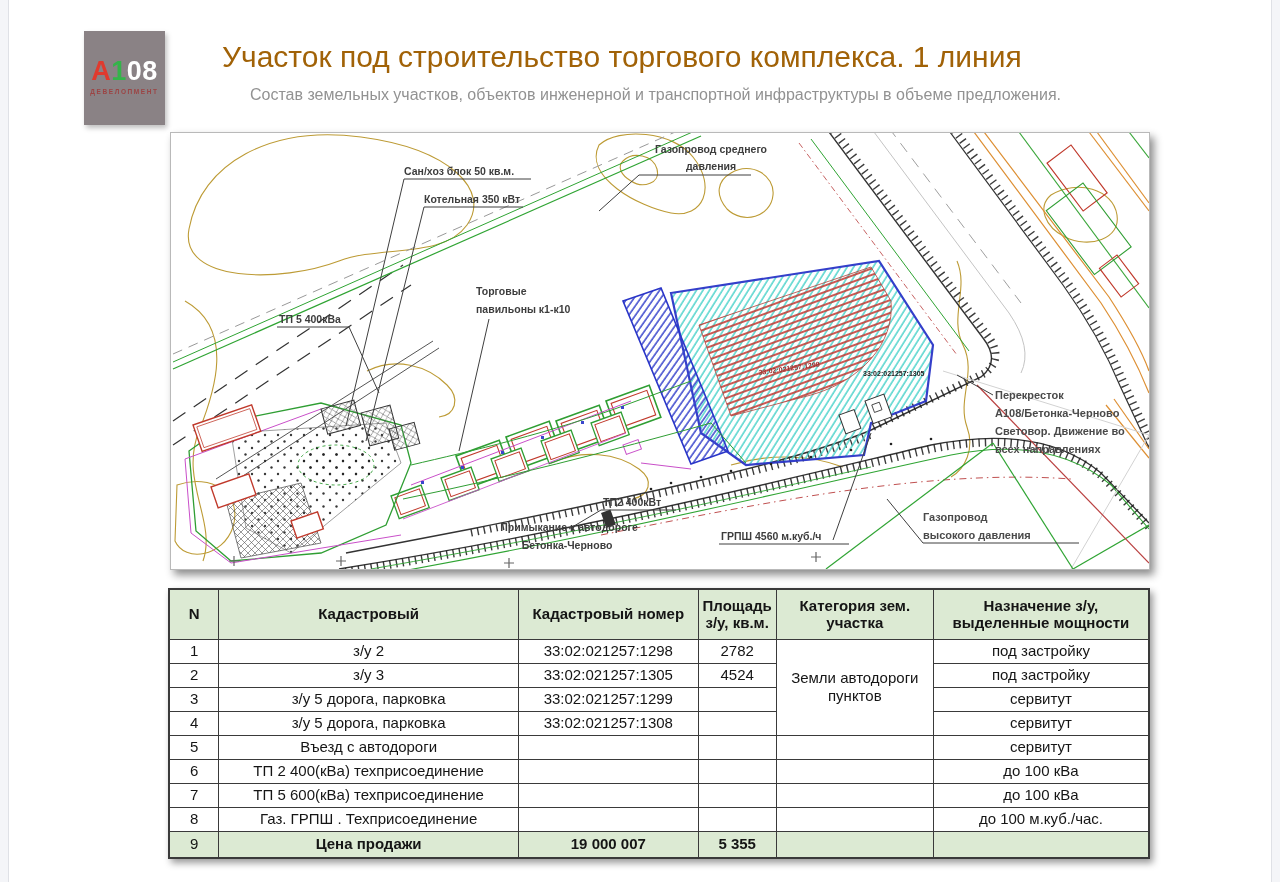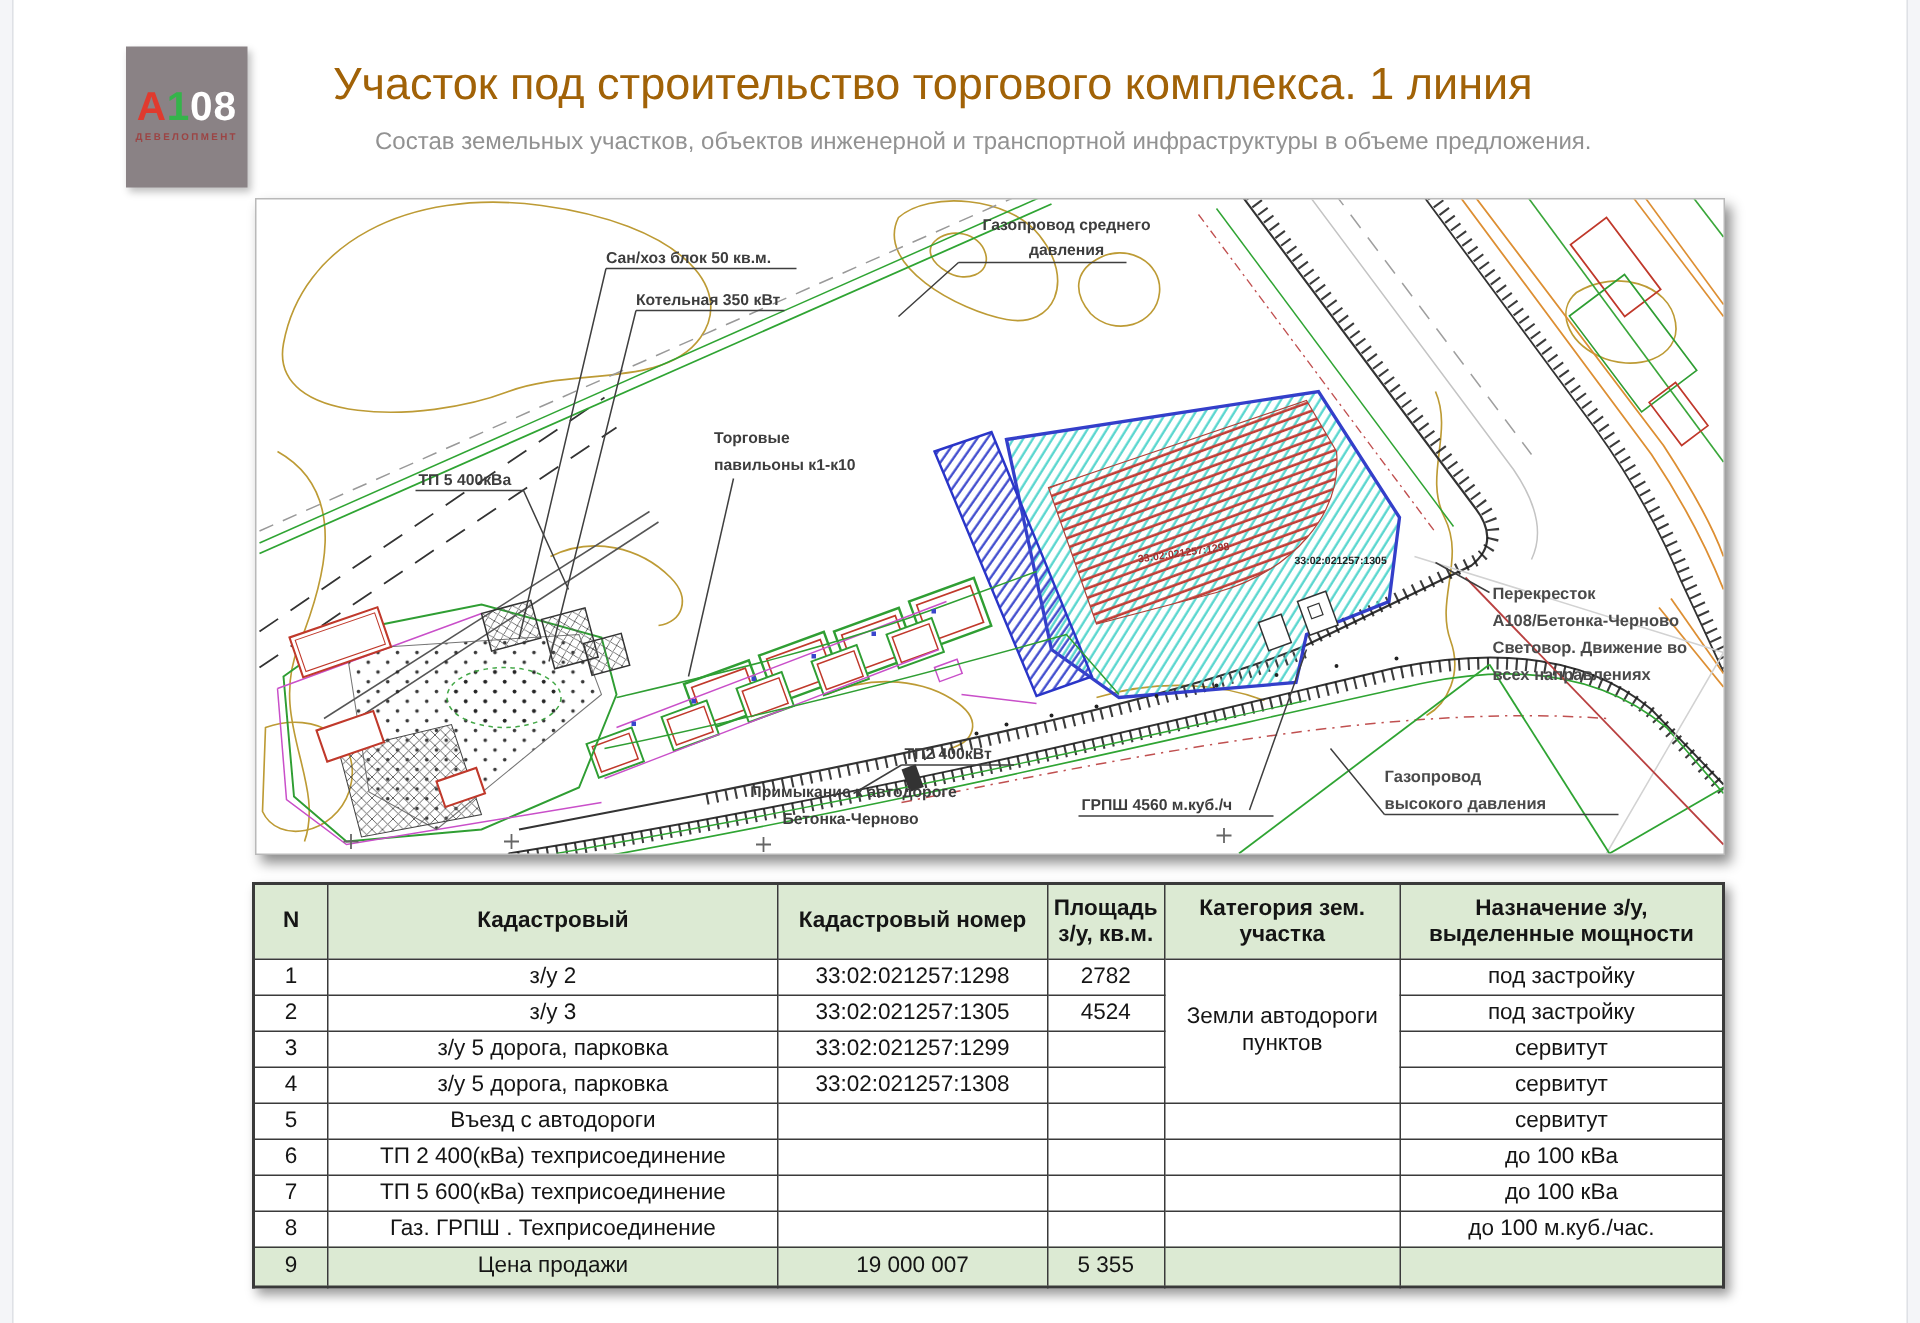--- a/index.html
+++ b/index.html
@@ -30,21 +30,21 @@
 
   
   table.spec{position:absolute;left:168px;top:588px;width:982px;border-collapse:collapse;
              border:2px solid #3a3a3a;box-shadow:3px 4px 7px rgba(0,0,0,.4);background:#fff;}
   table.spec th,table.spec td{border:1px solid #3a3a3a;text-align:center;vertical-align:middle;
              font-size:15px;color:#151515;padding:0 4px;line-height:1.18;}
   table.spec thead tr{height:50px;background:#dcead3;}
   table.spec th{font-weight:bold;}
   table.spec tbody tr{height:24px;}
   table.spec tbody tr.total{height:27px;background:#dcead3;}
-  table.spec tbody tr.total td.b{font-weight:normal;}
+  table.spec tbody tr.total td.b{font-weight:bold;}
 </style>
 </head>
 <body>
 
 <div class="edge left"></div>
 <div class="edge right"></div>
 
 <div class="logo">
   <div class="word"><span class="l-a">А</span><span class="l-1">1</span><span class="l-08">08</span></div>
   <div class="caption">ДЕВЕЛОПМЕНТ</div>

